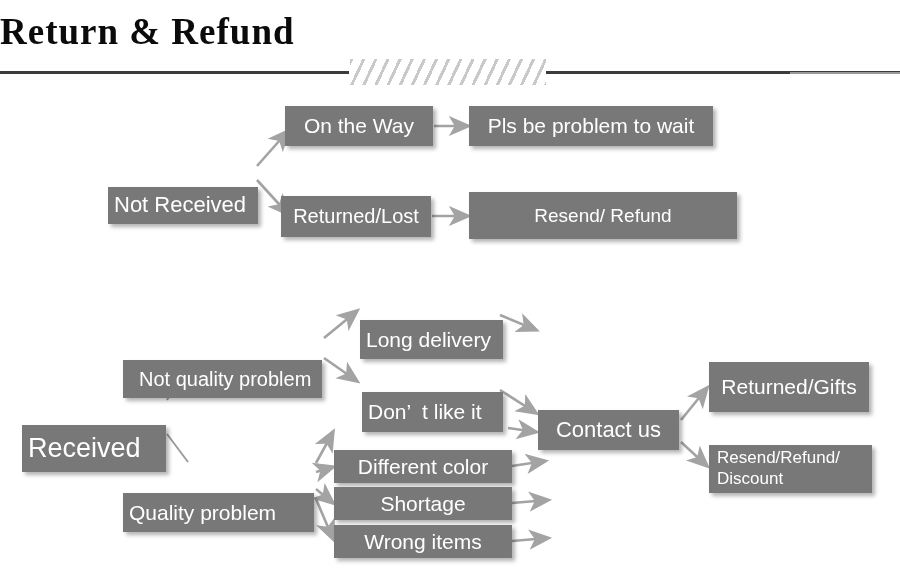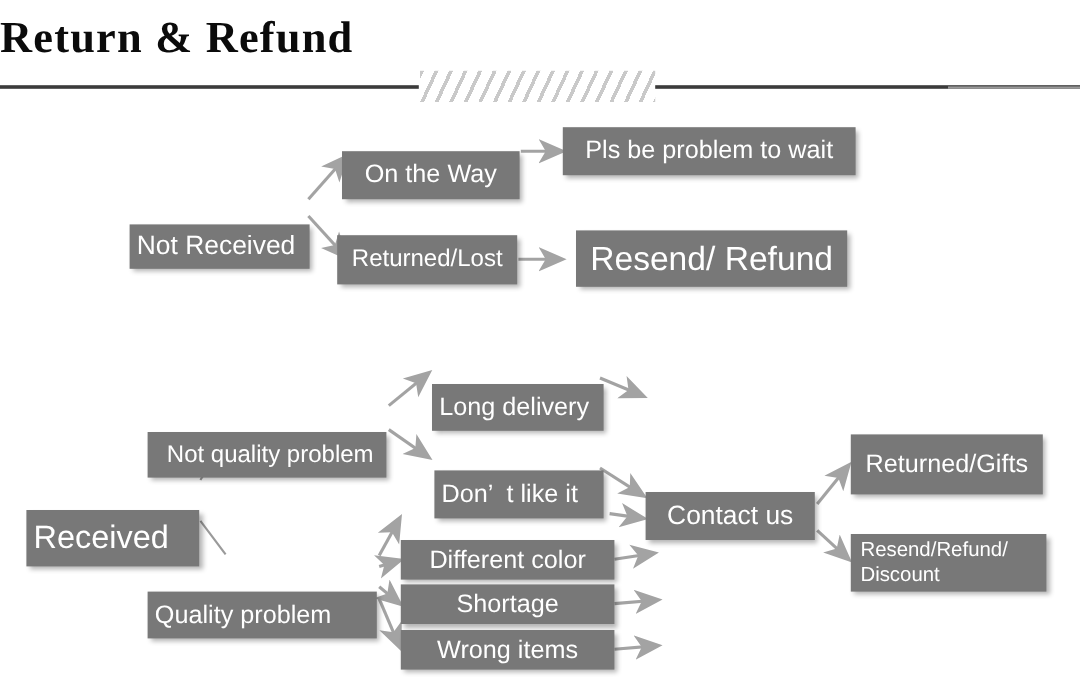--- a/index.html
+++ b/index.html
@@ -128,27 +128,27 @@
     <path d="M512,466 L545,461" stroke="#a3a3a3" stroke-width="2.6" fill="none" marker-end="url(#ah)"></path>
     <path d="M512,503 L548,500" stroke="#a3a3a3" stroke-width="2.6" fill="none" marker-end="url(#ah)"></path>
     <path d="M512,541 L548,538" stroke="#a3a3a3" stroke-width="2.6" fill="none" marker-end="url(#ah)"></path>
 
     <path d="M681,420 L707,388" stroke="#a3a3a3" stroke-width="2.6" fill="none" marker-end="url(#ah)"></path>
     <path d="M681,442 L707,466" stroke="#a3a3a3" stroke-width="2.6" fill="none" marker-end="url(#ah)"></path>
   </svg>
 
   <div class="box left" style="left:108px; top:155px; width:150px; height:37px; font-size:22px;">Not Received</div>
 
-  <div class="box center" style="left:285px; top:106px; width:148px; height:40px; font-size:21px;margin-top:20px;">On the Way</div>
+  <div class="box center" style="left:285px; top:106px; width:148px; height:40px; font-size:21px;">On the Way</div>
 
   <div class="box center" style="left:469px; top:106px; width:244px; height:40px; font-size:21px;">Pls be problem to wait</div>
 
   <div class="box center" style="left:281px; top:196px; width:150px; height:41px; font-size:20px;">Returned/Lost</div>
 
-  <div class="box center" style="left:480px; top:192px; width:226px; height:47px; font-size:28px;">Resend/ Refund</div>
+  <div class="box center" style="left:469px; top:192px; width:268px; height:47px; font-size:19px;">Resend/ Refund</div>
 
   <div class="box left" style="left:22px; top:393px; width:144px; height:47px; font-size:27px;">Received</div>
 
   <div class="box left" style="left:123px; top:328px; width:199px; height:38px; font-size:20px;padding-left:16px;">Not quality problem</div>
 
   <div class="box left" style="left:123px; top:461px; width:191px; height:39px; font-size:21px;">Quality problem</div>
 
   <div class="box left" style="left:360px; top:288px; width:143px; height:39px; font-size:21px;">Long delivery</div>
 
   <div class="box left" style="left:362px; top:360px; width:141px; height:40px; font-size:21px;">Don’  t like it</div>

